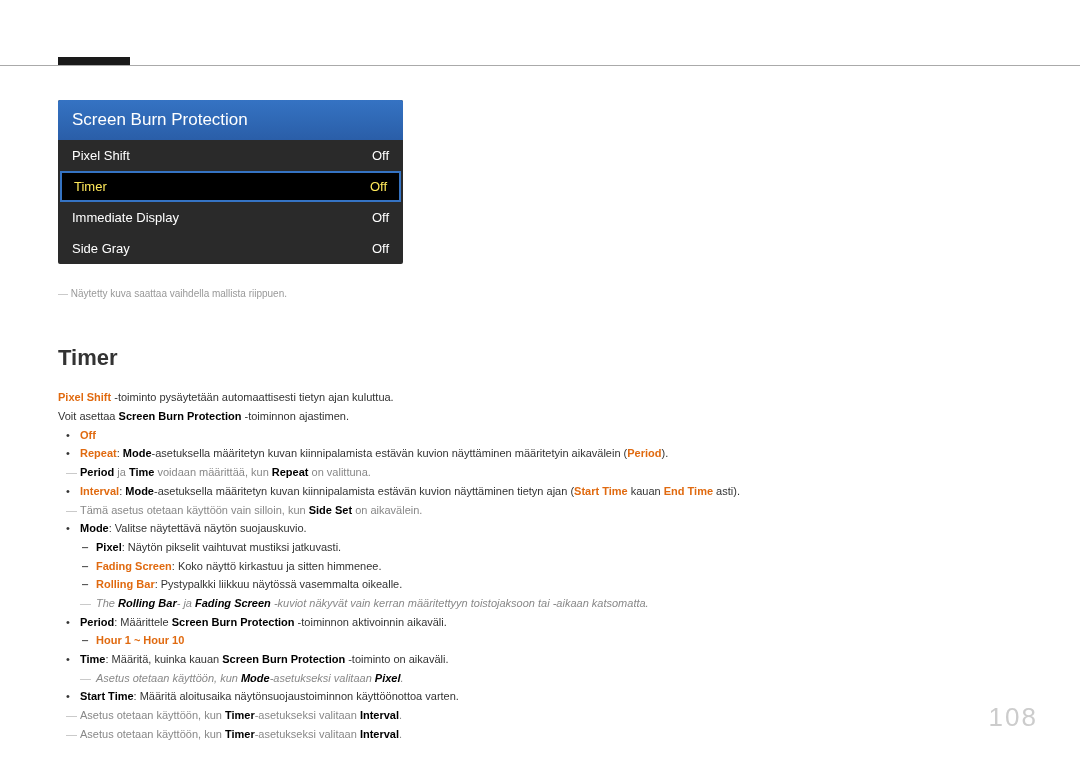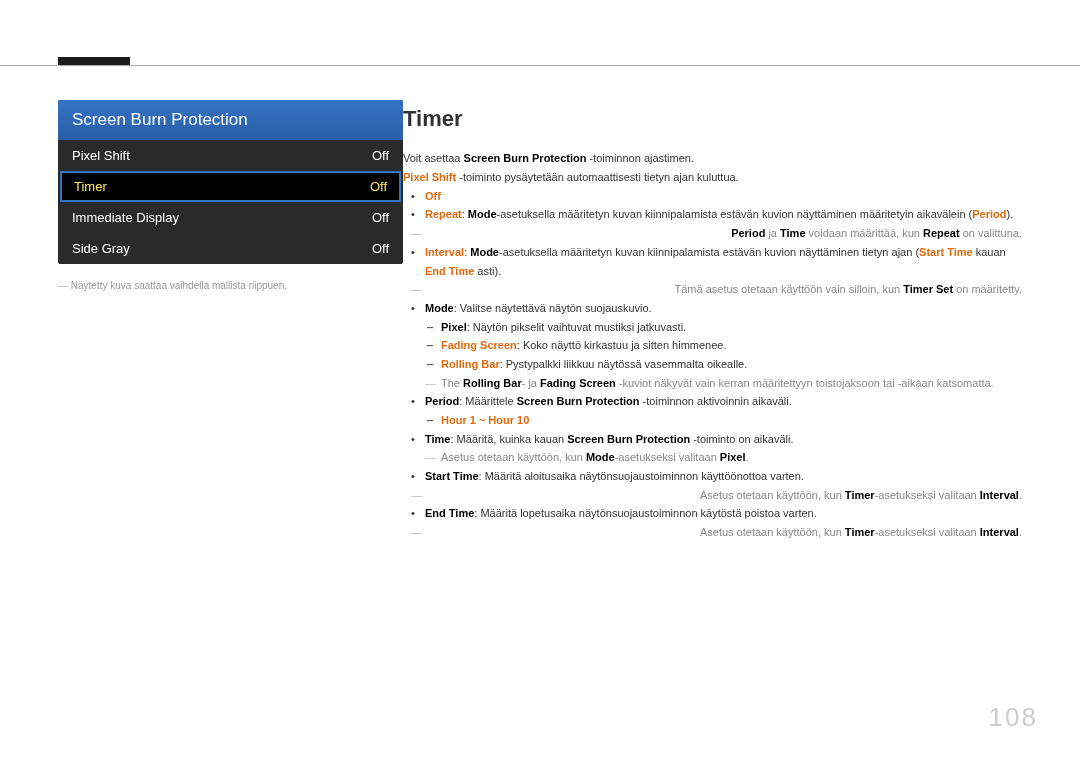--- a/index.html
+++ b/index.html
@@ -25,20 +25,22 @@
     left: 0;
     width: 1080px;
     border-top: 1px solid #aaa;
   }
   .page {
     position: absolute;
     top: 100px;
     left: 58px;
     right: 58px;
     display: flex;
+    gap: 40px;
+    flex-direction: column;
   }
   .left-col { width: 345px; flex-shrink: 0; }
   .right-col { flex: 1; }
   .menu {
     background: #2a2a2a;
     border-radius: 2px;
     overflow: hidden;
   }
   .menu-header {
     background: linear-gradient(#3573c3, #2a5ea8);
@@ -58,41 +60,41 @@
   .menu-row.selected {
     background: #000;
     border: 2px solid #3573c3;
     margin: 0 2px;
     color: #ffe95a;
     padding: 6px 12px;
   }
   .menu-note {
     font-size: 10px;
     color: #999;
-    margin-top: 16px;
+    margin-top: 24px;
   }
   .menu-note::before { content: "― "; color:#bbb; }
   .section-title {
     font-size: 22px;
     font-weight: 600;
     margin-bottom: 12px;
   }
   .body-text {
     font-size: 11px;
     line-height: 1.7;
     color: #333;
   }
   .body-text ul { list-style: none; }
   .bullet { padding-left: 22px; position: relative; }
   .bullet::before { content: "•"; position: absolute; left: 8px; }
   .sub { padding-left: 38px; position: relative; }
   .sub::before { content: "‒"; position: absolute; left: 24px; font-weight: 600; color:#555; }
-  .dash-note { padding-left: 38px; position: relative; color:#888; }
+  .dash-note { padding-left: 38px; position: relative; color:#888;font-style:italic; }
   .dash-note::before { content: "―"; position: absolute; left: 22px; color:#bbb; }
-  .dash-note-top { padding-left: 22px; position: relative; color:#888;text-align:right; }
+  .dash-note-top { padding-left: 22px; position: relative; color:#888; }
   .dash-note-top::before { content: "―"; position: absolute; left: 8px; color:#bbb; }
   .b { font-weight: 600; color:#000; }
   .accent { color: #e06a10; font-weight: 600; }
   .page-num {
     position: absolute;
     bottom: 30px;
     right: 42px;
     font-size: 26px;
     color: #ccc;
     letter-spacing: 2px;
@@ -126,41 +128,41 @@
         <span>Off</span>
       </div>
     </div>
     <div class="menu-note">Näytetty kuva saattaa vaihdella mallista riippuen.</div>
   </div>
 
   <div class="right-col body-text">
     <div class="section-title">Timer</div>
 
     <div>
-      <span>Voit asettaa </span><span class="b">Screen Burn Protection</span><span> -toiminnon ajastimen.</span>
+      <span class="accent">Pixel Shift</span><span> -toiminto pysäytetään automaattisesti tietyn ajan kuluttua.</span>
     </div>
     <div>
-      <span class="accent">Pixel Shift</span><span> -toiminto pysäytetään automaattisesti tietyn ajan kuluttua.</span>
+      <span>Voit asettaa </span><span class="b">Screen Burn Protection</span><span> -toiminnon ajastimen.</span>
     </div>
 
     <ul>
       <li class="bullet"><span class="accent">Off</span></li>
 
       <li class="bullet">
         <span class="accent">Repeat</span>: <span class="b">Mode</span><span>-asetuksella määritetyn kuvan kiinnipalamista estävän kuvion näyttäminen määritetyin aikavälein (</span><span class="accent">Period</span><span>).</span>
       </li>
       <li class="dash-note-top">
         <span class="b">Period</span><span> ja </span><span class="b">Time</span><span> voidaan määrittää, kun </span><span class="b">Repeat</span><span> on valittuna.</span>
       </li>
 
       <li class="bullet">
         <span class="accent">Interval</span>: <span class="b">Mode</span><span>-asetuksella määritetyn kuvan kiinnipalamista estävän kuvion näyttäminen tietyn ajan (</span><span class="accent">Start Time</span><span> kauan </span><span class="accent">End Time</span><span> asti).</span>
       </li>
       <li class="dash-note-top">
-        <span>Tämä asetus otetaan käyttöön vain silloin, kun </span><span class="b">Timer Set</span><span> on määritetty.</span>
+        <span>Tämä asetus otetaan käyttöön vain silloin, kun </span><span class="b">Side Set</span><span> on aikavälein.</span>
       </li>
 
       <li class="bullet">
         <span class="b">Mode</span><span>: Valitse näytettävä näytön suojauskuvio.</span>
       </li>
       <li class="sub"><span class="b">Pixel</span><span>: Näytön pikselit vaihtuvat mustiksi jatkuvasti.</span></li>
       <li class="sub"><span class="accent">Fading Screen</span><span>: Koko näyttö kirkastuu ja sitten himmenee.</span></li>
       <li class="sub"><span class="accent">Rolling Bar</span><span>: Pystypalkki liikkuu näytössä vasemmalta oikealle.</span></li>
       <li class="dash-note">
         <span>The </span><span class="b">Rolling Bar</span><span>- ja </span><span class="b">Fading Screen</span><span> -kuviot näkyvät vain kerran määritettyyn toistojaksoon tai -aikaan katsomatta.</span>
@@ -178,23 +180,20 @@
         <span>Asetus otetaan käyttöön, kun </span><span class="b">Mode</span><span>-asetukseksi valitaan </span><span class="b">Pixel</span><span>.</span>
       </li>
 
       <li class="bullet">
         <span class="b">Start Time</span><span>: Määritä aloitusaika näytönsuojaustoiminnon käyttöönottoa varten.</span>
       </li>
       <li class="dash-note-top">
         <span>Asetus otetaan käyttöön, kun </span><span class="b">Timer</span><span>-asetukseksi valitaan </span><span class="b">Interval</span><span>.</span>
       </li>
 
-      <li class="bullet">
-        <span class="b">End Time</span><span>: Määritä lopetusaika näytönsuojaustoiminnon käytöstä poistoa varten.</span>
-      </li>
       <li class="dash-note-top">
         <span>Asetus otetaan käyttöön, kun </span><span class="b">Timer</span><span>-asetukseksi valitaan </span><span class="b">Interval</span><span>.</span>
       </li>
     </ul>
   </div>
 </div>
 
 <div class="page-num">108</div>
 
 </body></html>

